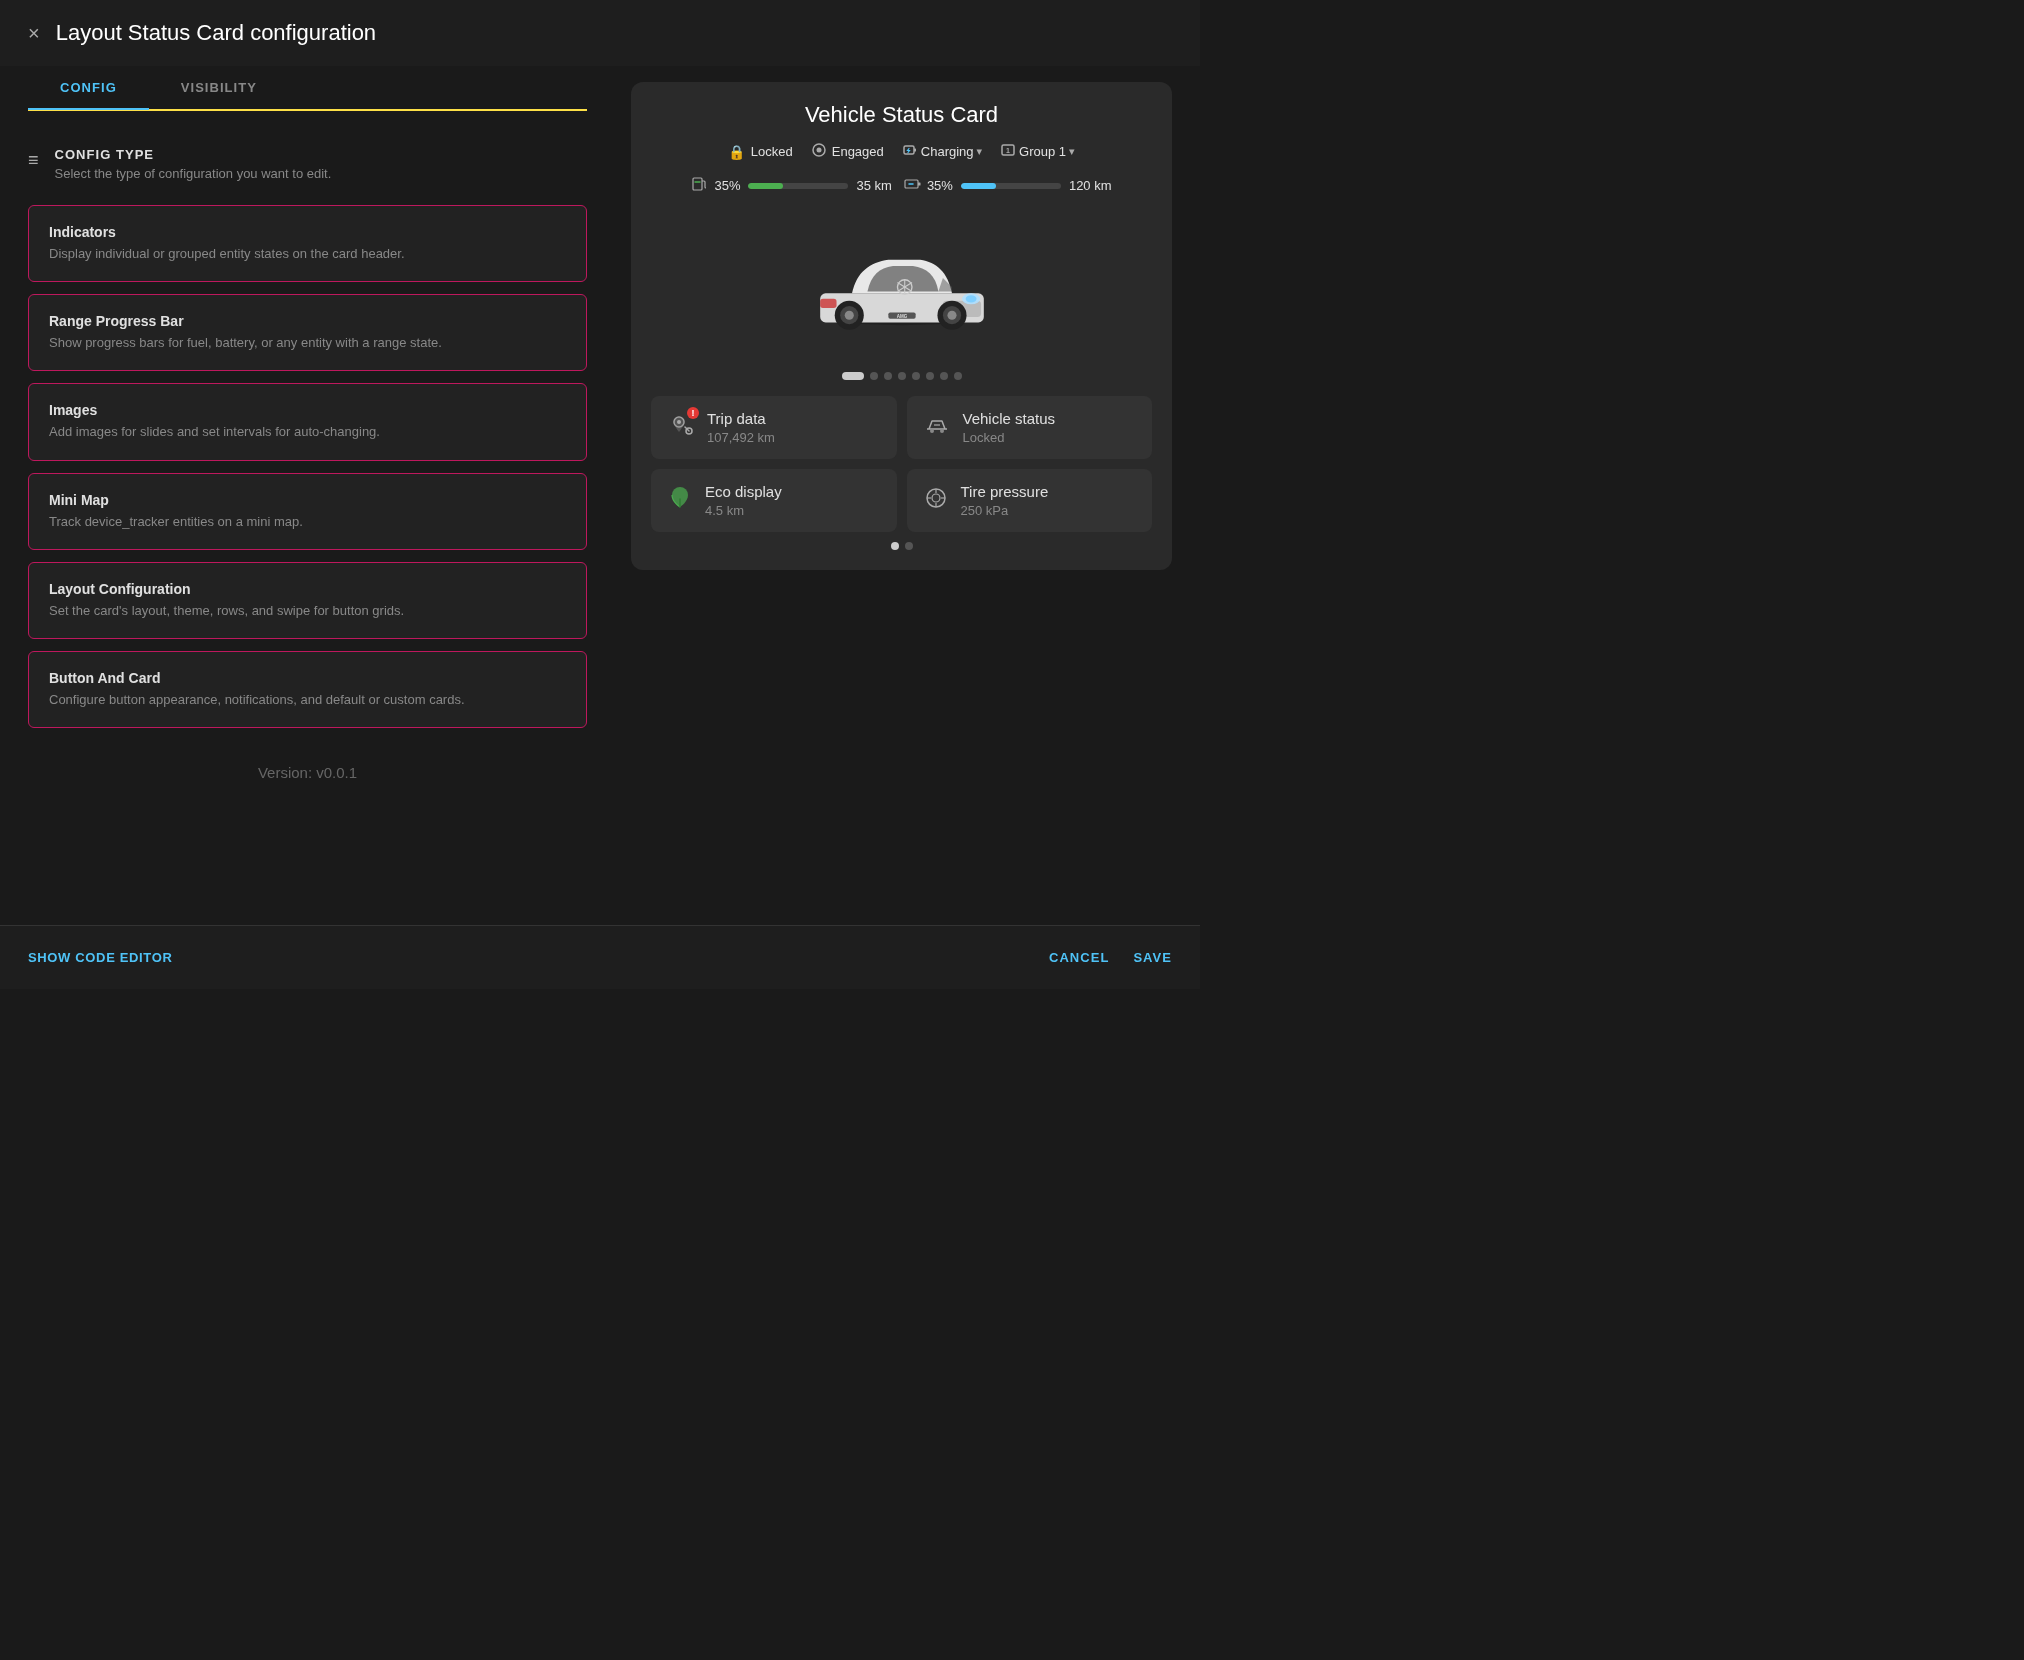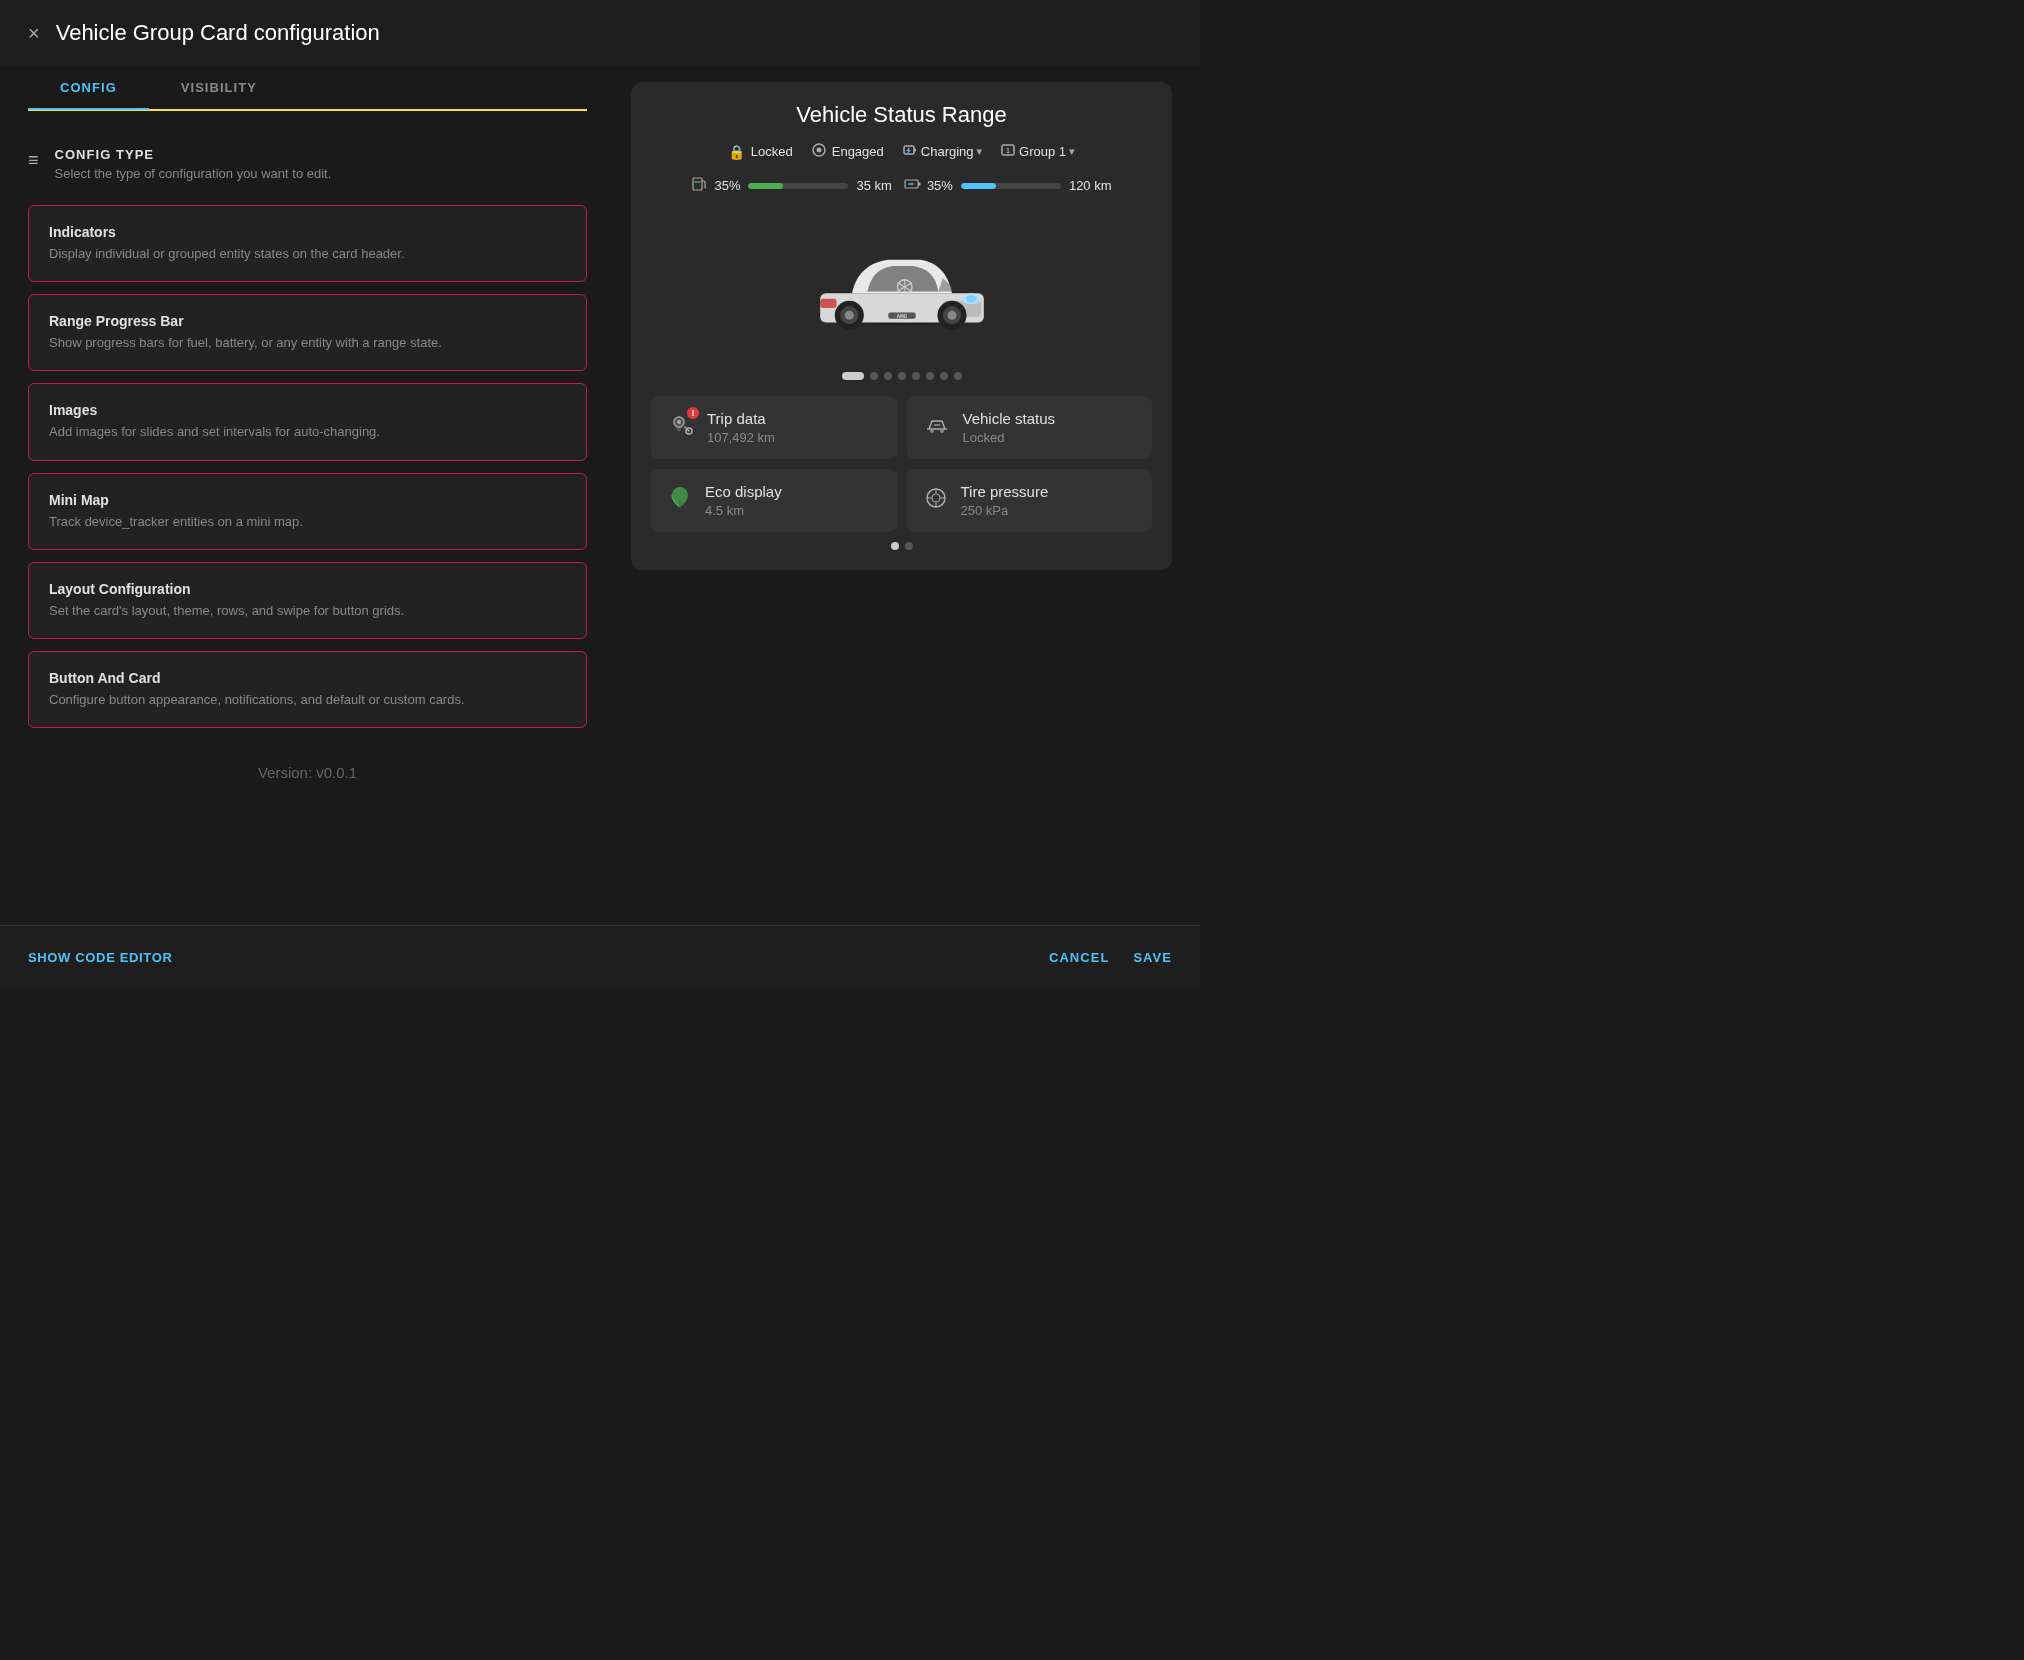--- a/index.html
+++ b/index.html
@@ -353,21 +353,21 @@
       padding: 0;
     }
     .footer-btn.cancel { color: #4fc3f7; }
     .footer-btn.save { color: #4fc3f7; }
   </style>
 </head>
 <body>
 
 <div class="dialog-header">
   <span class="close-icon">×</span>
-  <span class="dialog-title">Vehicle Group Card configuration</span>
+  <span class="dialog-title">Layout Status Card configuration</span>
 </div>
 
 <div class="dialog-body">
 
   <div class="left-panel">
 
     <div class="tabs">
       <div class="tab active">CONFIG</div>
       <div class="tab">VISIBILITY</div>
     </div>
@@ -410,21 +410,21 @@
       <div class="config-item-desc">Configure button appearance, notifications, and default or custom cards.</div>
     </div>
 
     <div class="version-text">Version: v0.0.1</div>
 
   </div>
 
   <div class="right-panel">
     <div class="vehicle-card">
 
-      <div class="vehicle-card-title">Vehicle Status Range</div>
+      <div class="vehicle-card-title">Vehicle Status Card</div>
 
       <div class="status-row">
         <div class="status-item">
           <span class="status-icon">🔒</span>
           <span>Locked</span>
         </div>
         <div class="status-item">
           <span class="status-icon">
             <svg width="16" height="16" viewBox="0 0 16 16" fill="none">
               <circle cx="8" cy="8" r="6" stroke="#aaa" stroke-width="1.5"></circle>

